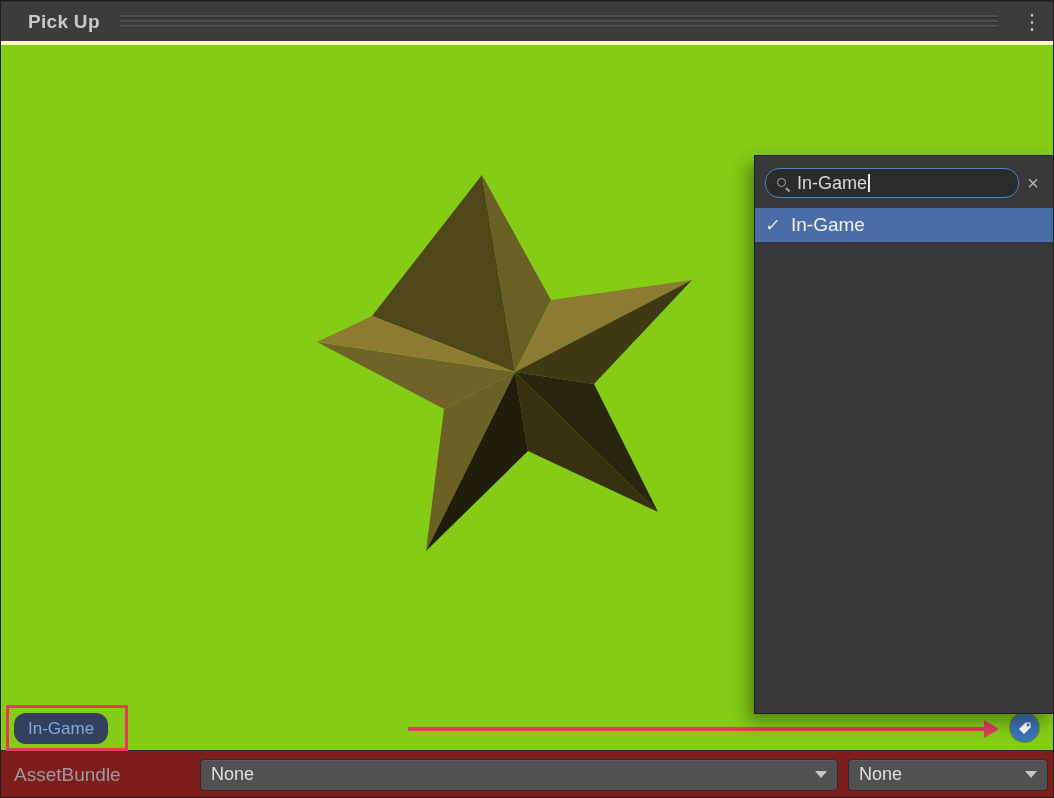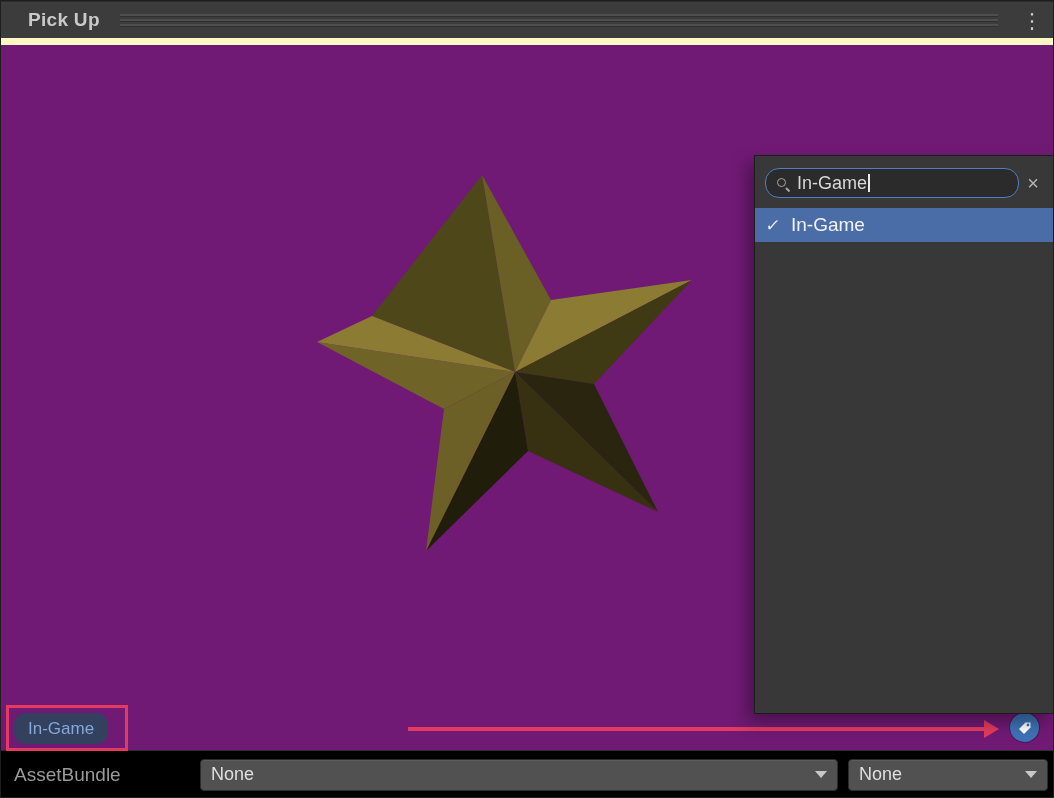--- a/index.html
+++ b/index.html
@@ -8,34 +8,34 @@
     width:1054px; height:798px; overflow:hidden;
     background:#3C3C3C;
     font-family:"Liberation Sans", sans-serif;
     position:relative;
   }
   .frame { position:absolute; inset:0; border:1px solid #1E1E1E; pointer-events:none; z-index:50; }
 
   
   .header {
     position:absolute; top:0; left:0; width:1054px; height:45px;
-    background:#3C3C3C; border-bottom:7px solid #fef9c3; border-top:2px solid #2B2B2B;
+    background:#3C3C3C; border-bottom:4px solid #fef9c3; border-top:2px solid #2B2B2B;
     display:flex; align-items:center; padding:0 8px 0 28px;
   }
   .title { color:#C9C9C9; font-size:19px; font-weight:700; letter-spacing:.3px; white-space:nowrap; }
   .drag-handle {
     flex:1; height:13px; margin:0 20px;
     background:repeating-linear-gradient(to bottom, #4E4E4E 0 2px, #2F2F2F 2px 3px, #3C3C3C 3px 5px);
   }
   .kebab { width:28px; text-align:center; color:#C8C8C8; font-size:21px; line-height:45px; cursor:default; }
 
   
   .preview {
     position:absolute; top:45px; left:0; width:1054px; height:705px;
-    background:#701a75;
+    background:#84cc16;
   }
   .star-svg { position:absolute; left:0; top:0; width:1054px; height:705px; }
 
   
   .popup {
     position:absolute; top:110px; right:0; width:300px; height:559px;
     background:#383838; border:1px solid #1C1C1C;
     box-shadow:-6px 8px 16px rgba(0,0,0,.35);
     z-index:10;
   }
@@ -78,21 +78,21 @@
   }
   .tag-btn {
     position:absolute; left:1010px; top:668px; width:29px; height:29px; border-radius:50%;
     background:#3E72B5; display:flex; align-items:center; justify-content:center; z-index:7;
     box-shadow:0 0 0 1px rgba(0,0,0,.25);
   }
 
   
   .bundle-bar {
     position:absolute; left:0; top:750px; width:1054px; height:48px;
-    background:#000000; border-top:1px solid #2D2D2D;
+    background:#7f1d1d; border-top:1px solid #2D2D2D;
     display:flex; align-items:center; padding:0 6px 0 14px;
   }
   .bundle-label { color:#9B9B9B; font-size:19px; width:186px; flex:0 0 auto; }
   .dropdown {
     height:32px; background:#515151; border:1px solid #2C2C2C; border-radius:4px;
     display:flex; align-items:center; padding:0 10px;
     color:#DFDFDF; font-size:18px;
     box-shadow:inset 0 1px 0 rgba(255,255,255,.07);
     justify-content:center;
   }

